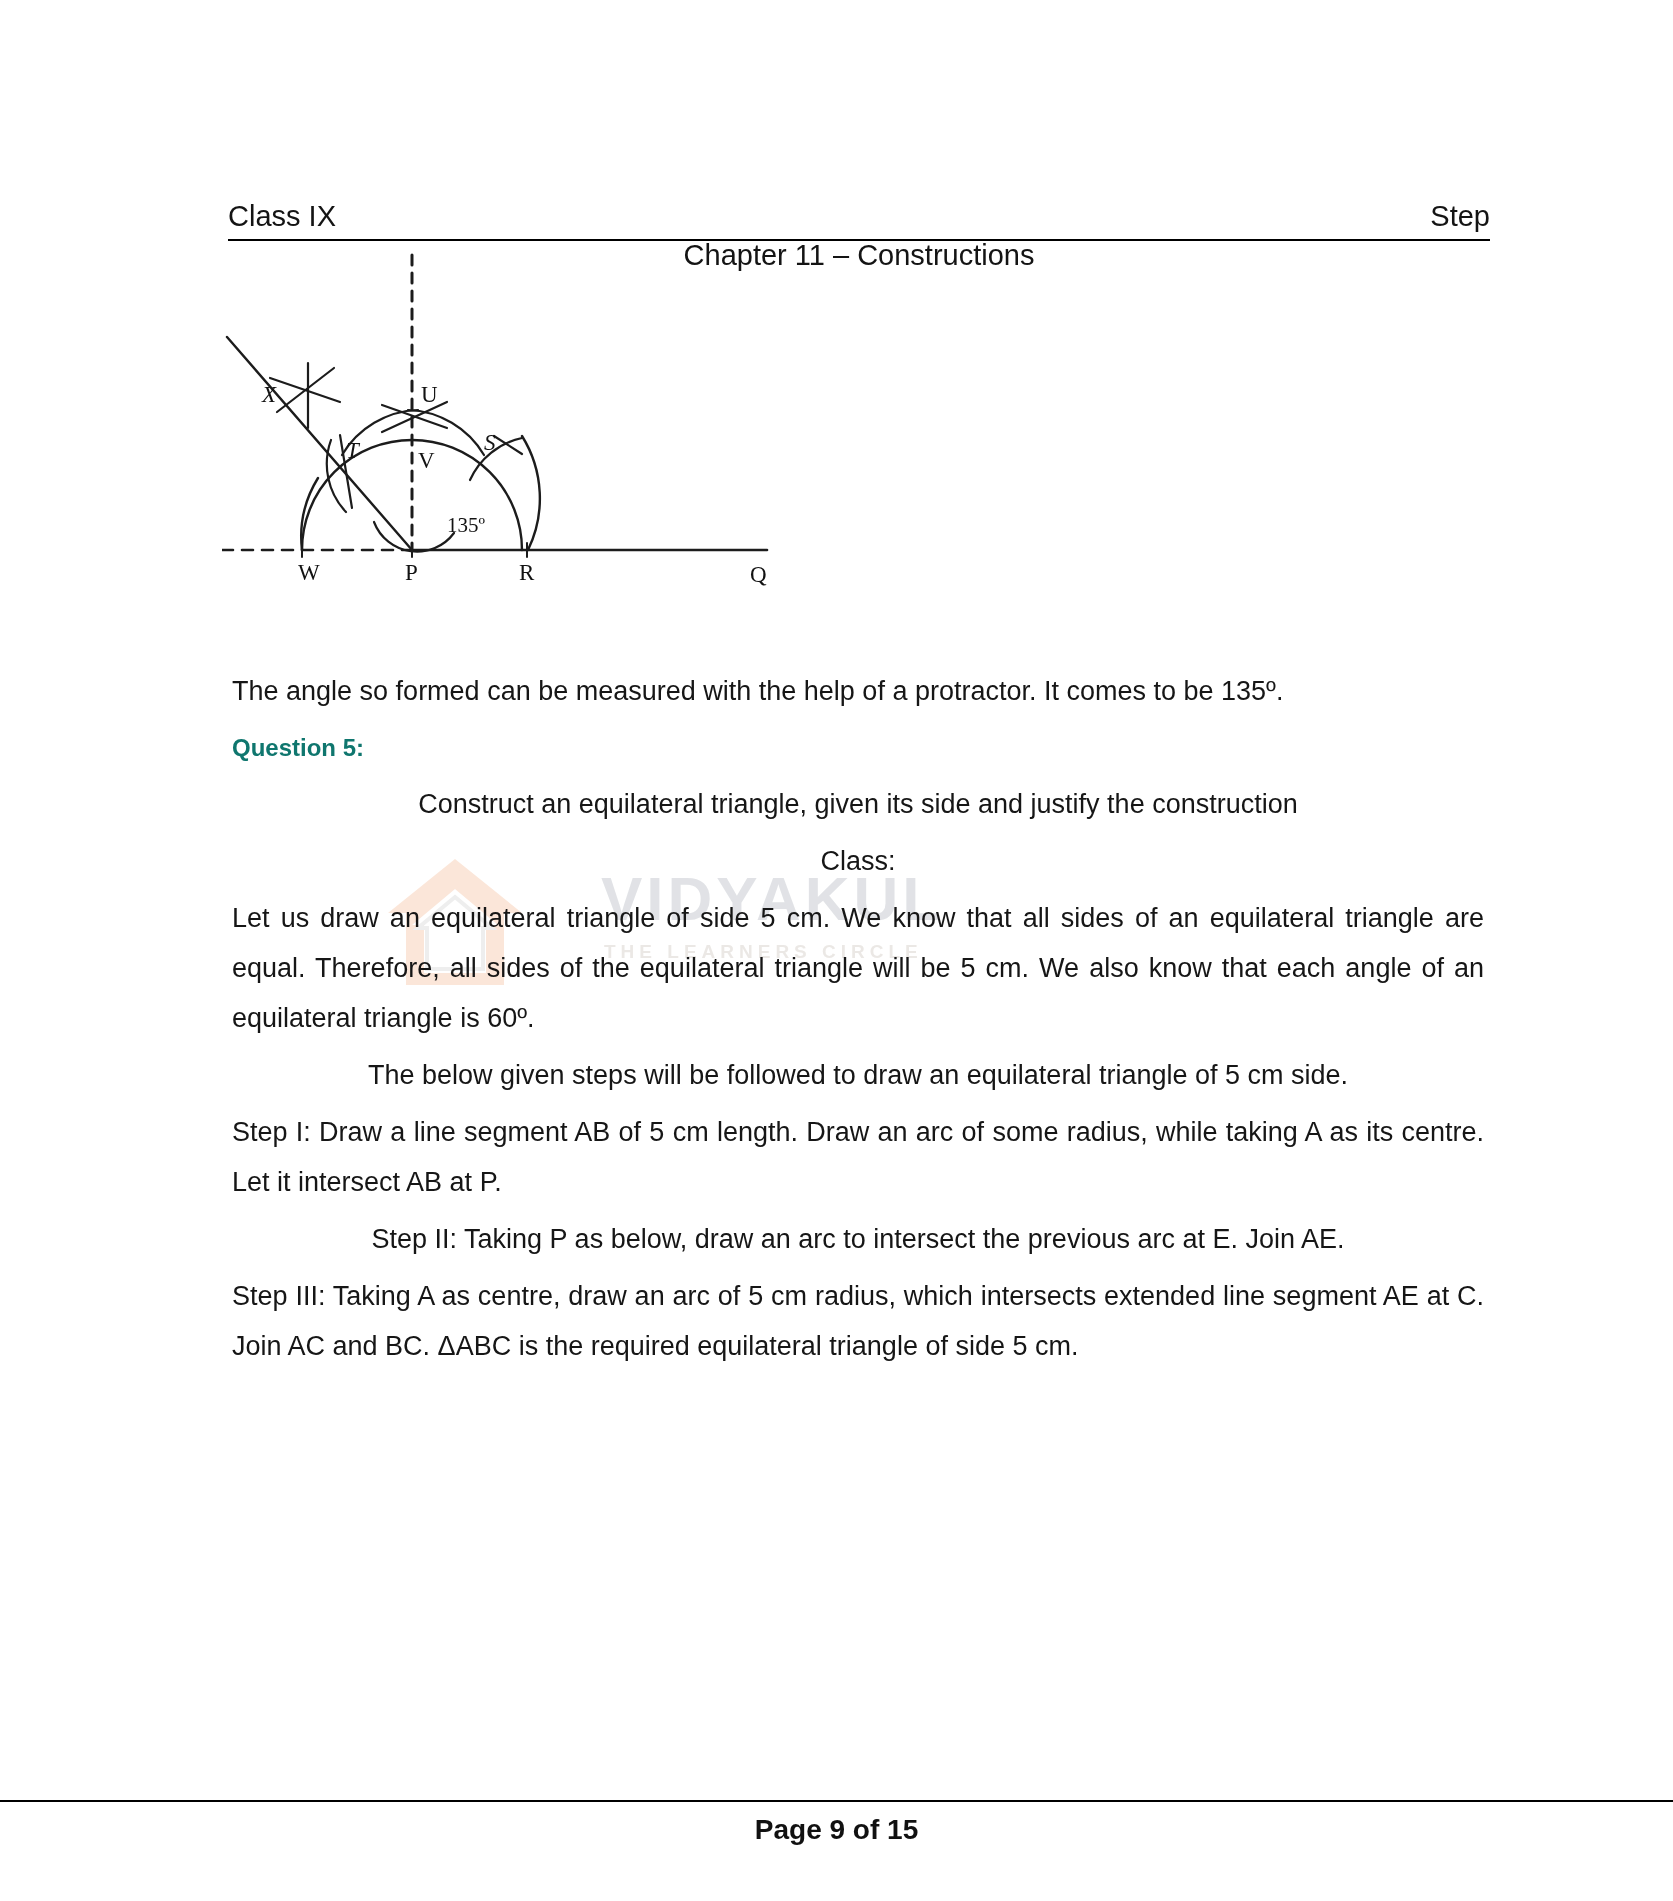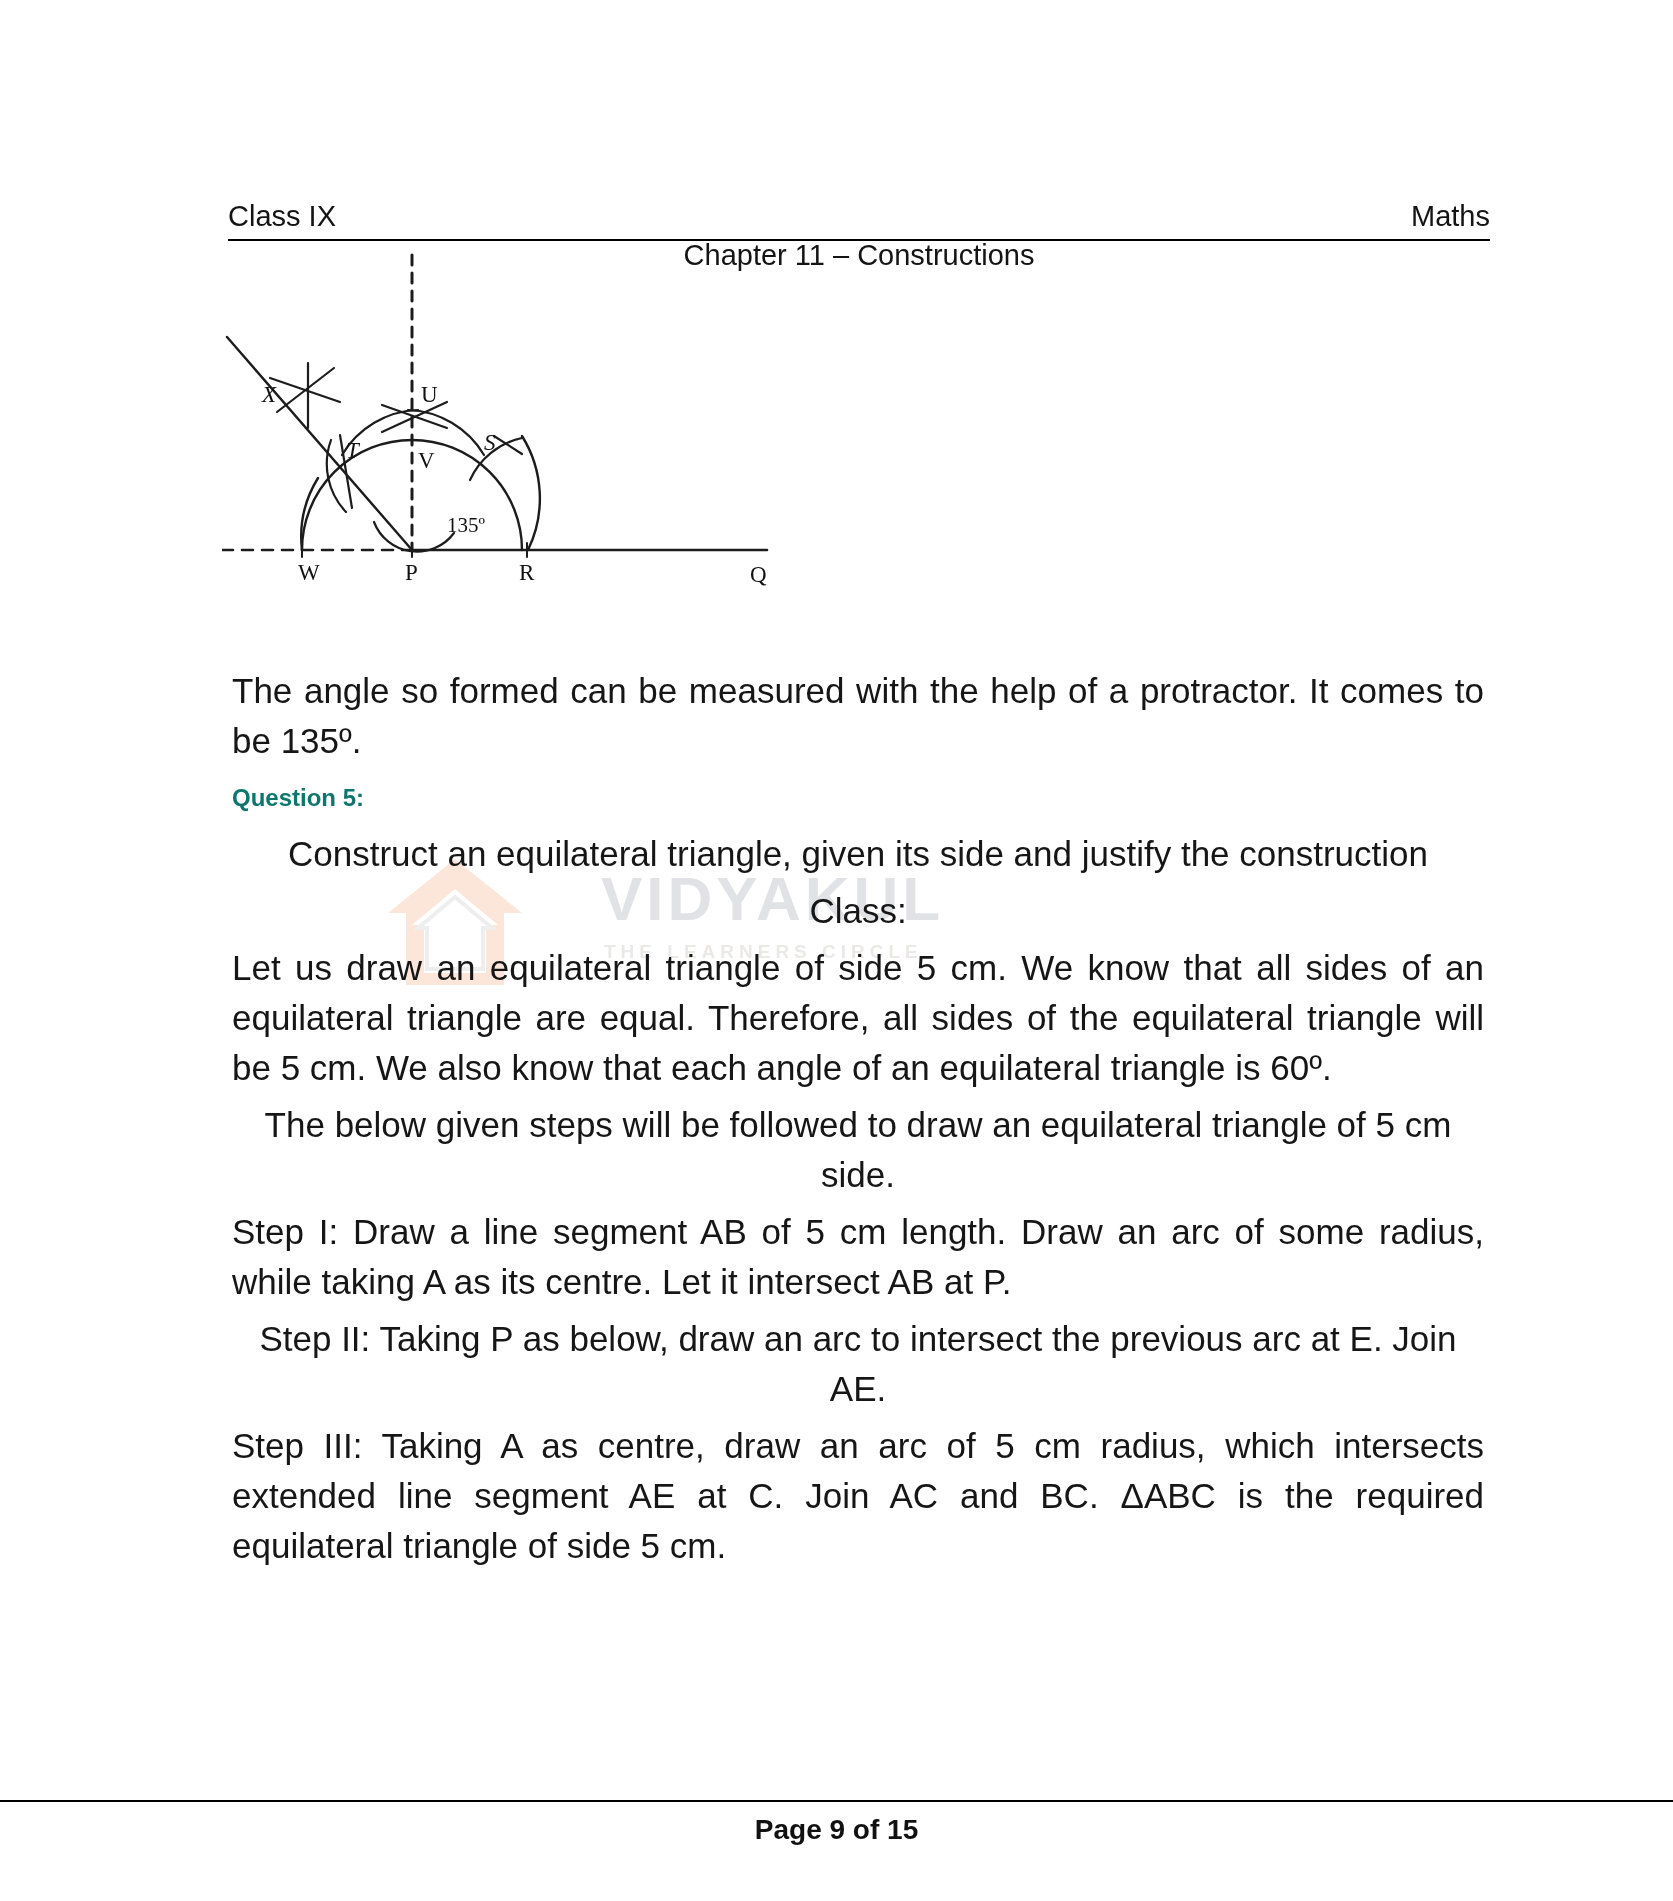--- a/index.html
+++ b/index.html
@@ -108,21 +108,21 @@
 
   
   .content {
     position: absolute;
     left: 232px;
     top: 666px;
     width: 1252px;
     z-index: 2;
   }
   .para {
-    font-size: 35px;
+    font-size: 27px;
     line-height: 50px;
     color: #161616;
     text-align: justify;
     margin: 0 0 7px 0;
   }
   .para.nojust {
     text-align: center;
   }
   .qheading {
     font-size: 24px;
@@ -165,21 +165,21 @@
       <path d="M75 52 L112 83 L103 83 L103 124 L47 124 L47 83 L38 83 Z" fill="none" stroke="#eeeeee" stroke-width="4"></path>
     </svg>
     <div class="wm-text">VIDYAKUL</div>
     <div class="wm-tag">THE LEARNERS CIRCLE</div>
   </div>
 
   <div class="header">
     <div style="position:relative;">
       <div class="header-row">
         <span>Class IX</span>
-        <span>Maths</span>
+        <span>Step</span>
       </div>
       <div class="header-center">Chapter 11 – Constructions</div>
     </div>
     <div class="header-rule"></div>
   </div>
 
   <div class="figure">
     <svg viewBox="0 0 690 400" width="690" height="400">
       <g fill="none" stroke="#1c1c1c" stroke-width="2.4" stroke-linecap="round">
 

